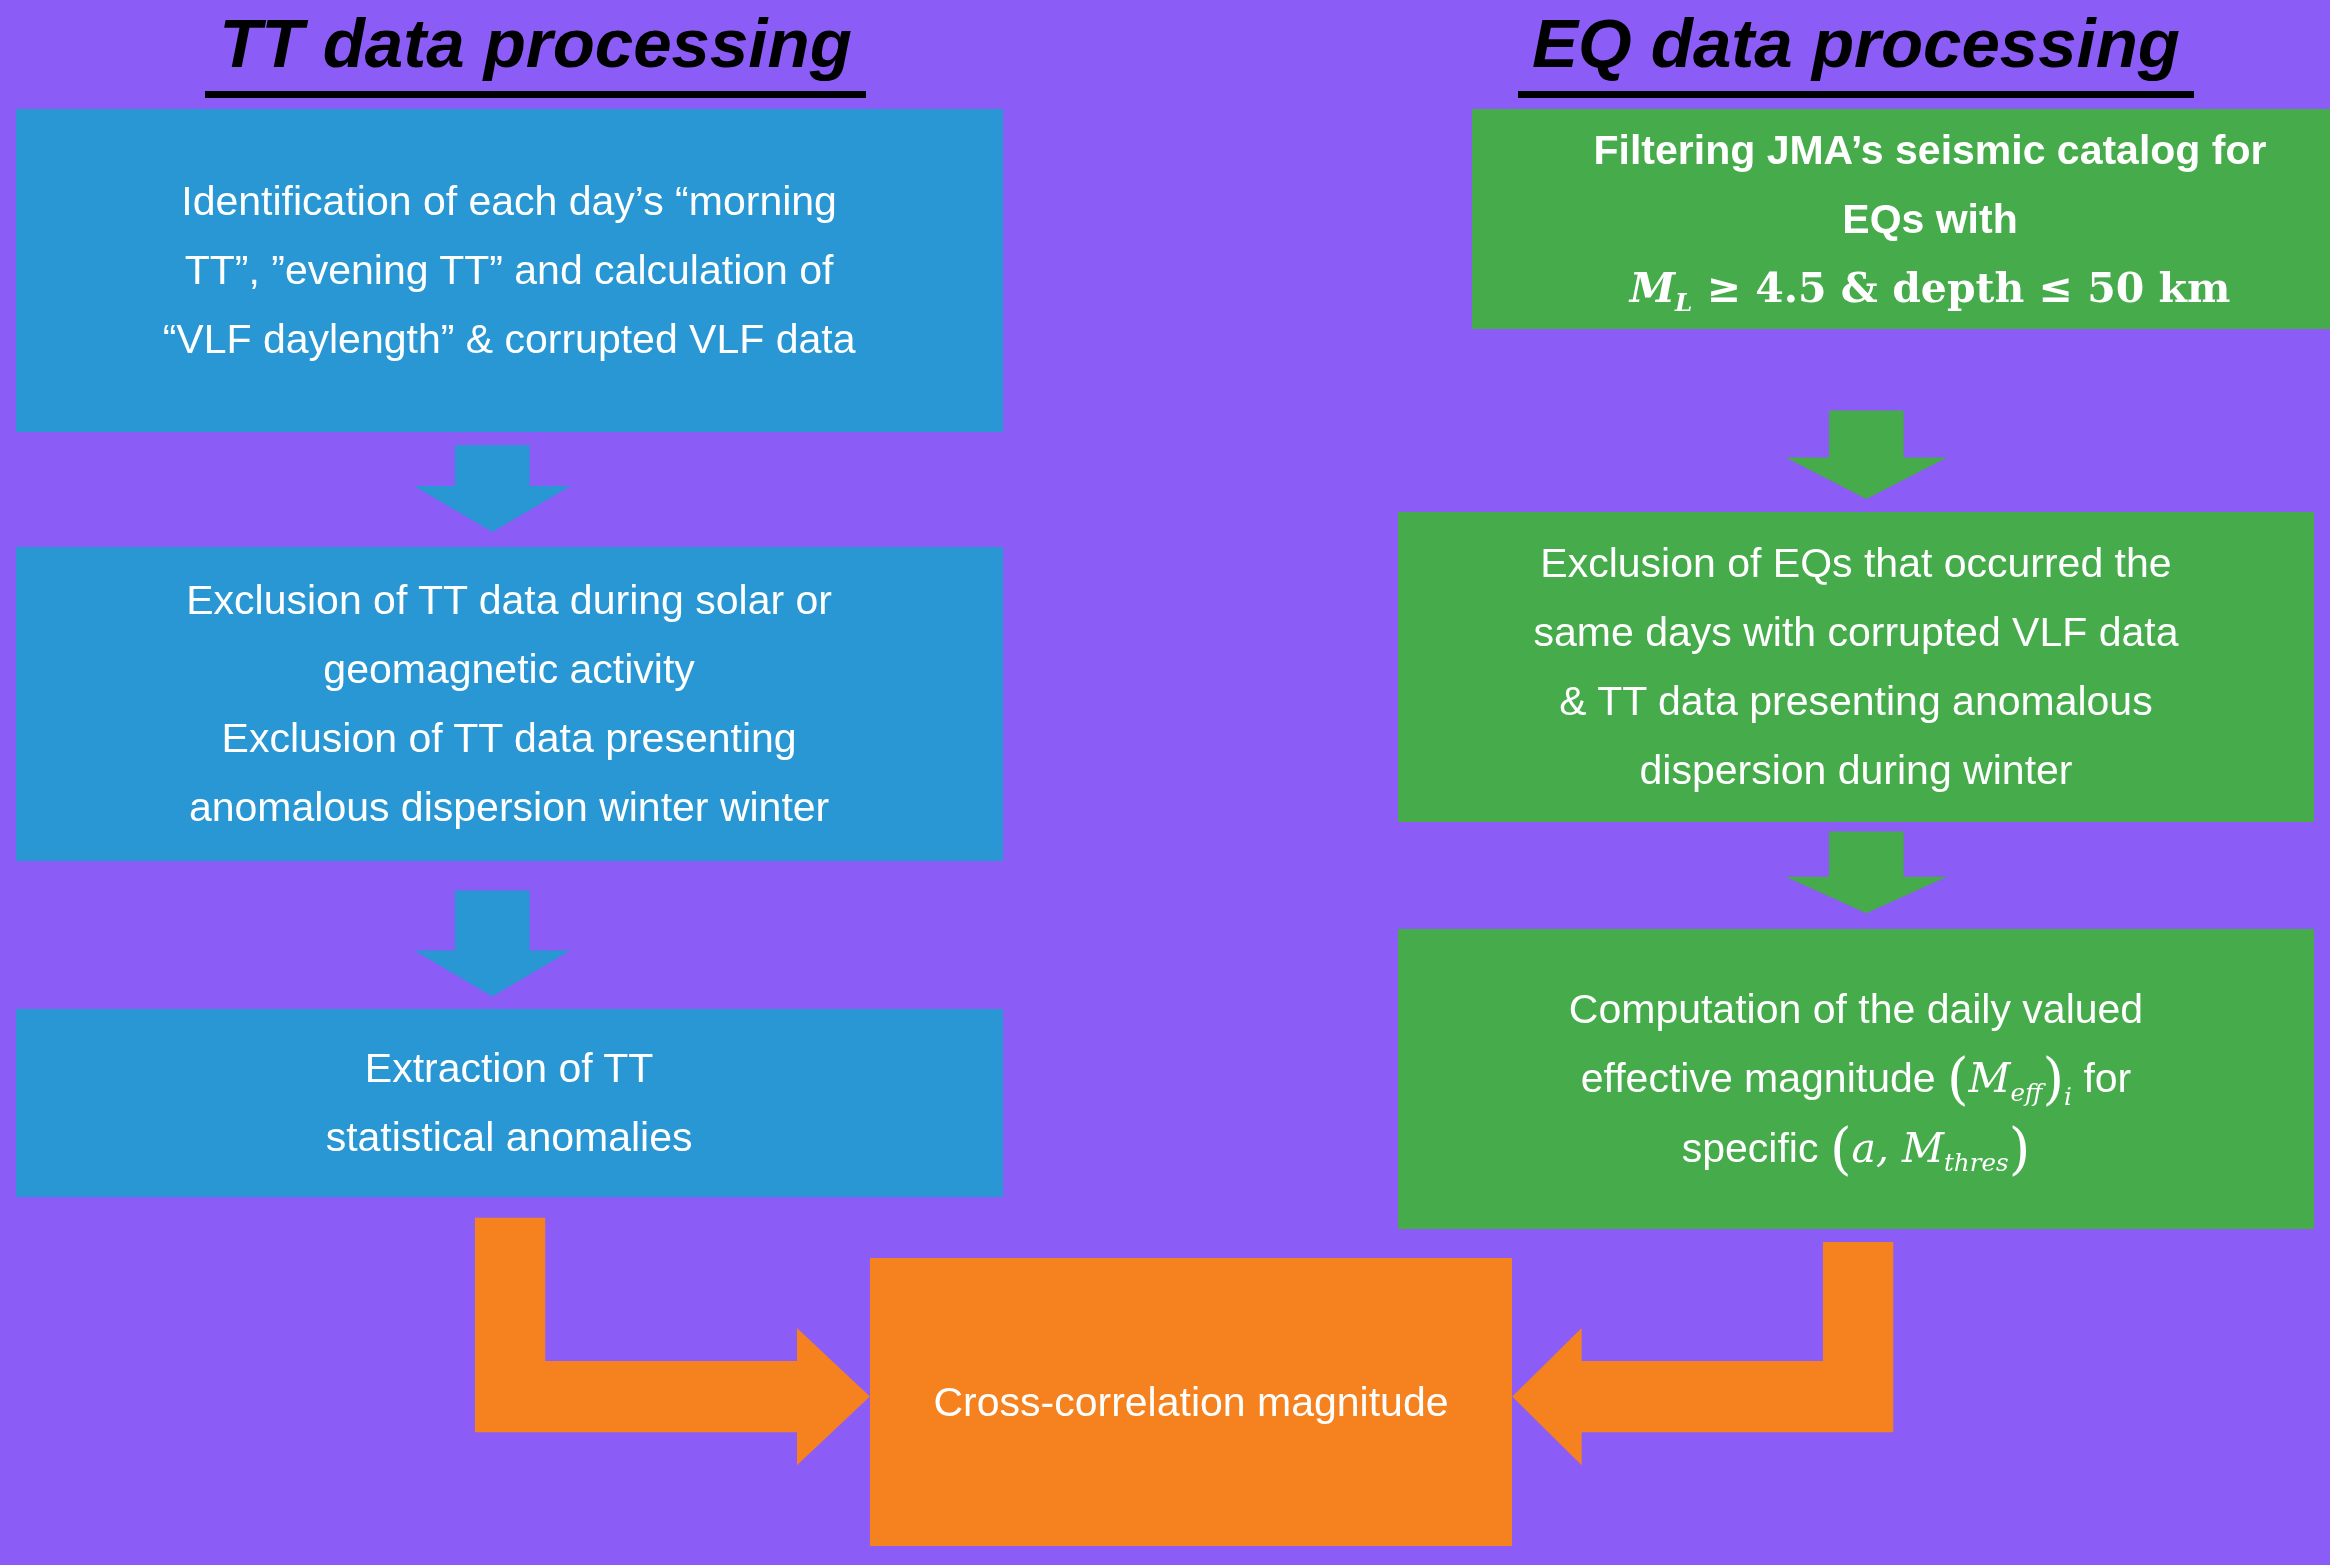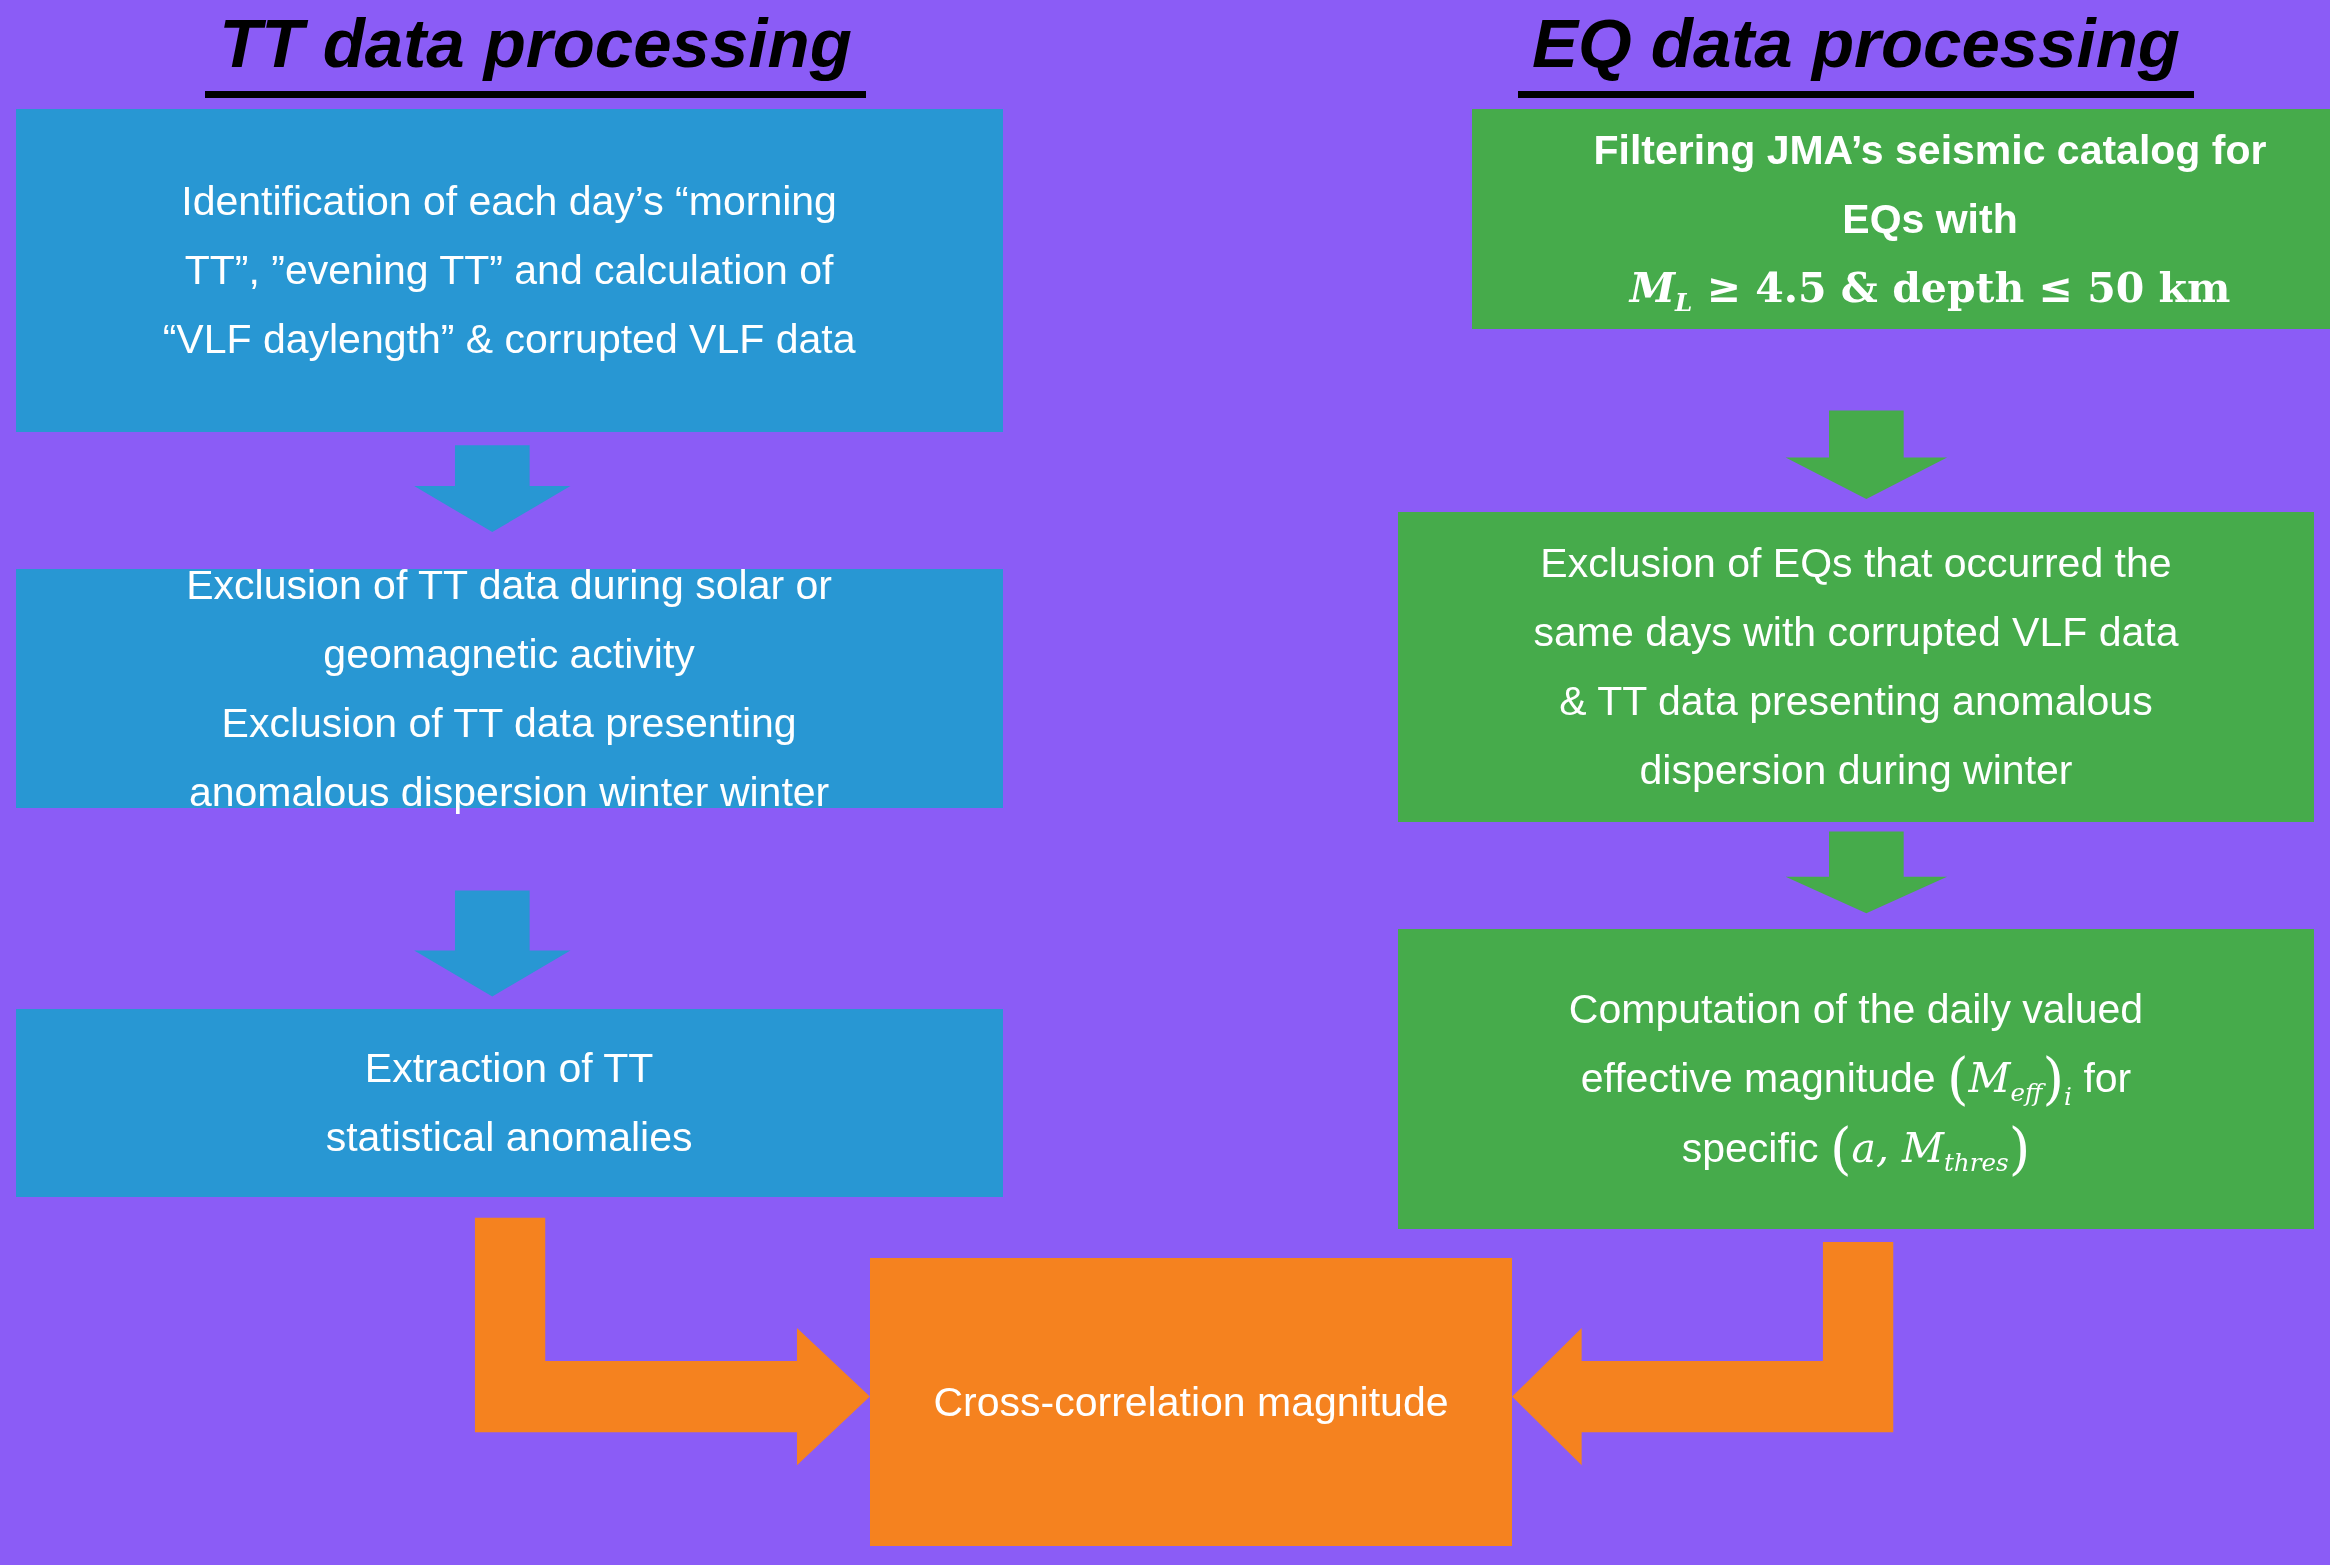--- a/index.html
+++ b/index.html
@@ -21,21 +21,21 @@
   .underlined{display:inline-block;padding:0 14px 8.7px 14px;border-bottom:7px solid #000;}
   .box{
     position:absolute;
     display:flex;flex-direction:column;justify-content:center;align-items:center;
     color:#ffffff;font-size:41px;line-height:69px;text-align:center;
   }
   .blue{background:#2897D3;}
   .green{background:#46AB4B;}
   .orangebg{background:#F5821F;}
   #lbox1{left:15.6px;top:109px;width:987px;height:323px;}
-  #lbox2{left:15.6px;top:569px;width:987px;height:239px;}
+  #lbox2{left:15.6px;top:547px;width:987px;height:314px;}
   #lbox3{left:15.6px;top:1009px;width:987px;height:188px;}
   #rbox1{left:1472px;top:109px;width:916px;height:220px;font-weight:bold;}
   #rbox2{left:1398px;top:512px;width:916px;height:310px;}
   #rbox3{left:1398px;top:929px;width:916px;height:300px;}
   #cbox{left:870px;top:1258px;width:642px;height:288px;}
   .arrows{position:absolute;left:0;top:0;pointer-events:none;}
   .f-blue{fill:#2897D3;}
   .f-green{fill:#46AB4B;}
   .f-orange{fill:#F5821F;}
   .math{font-family:"DejaVu Serif", serif;}

